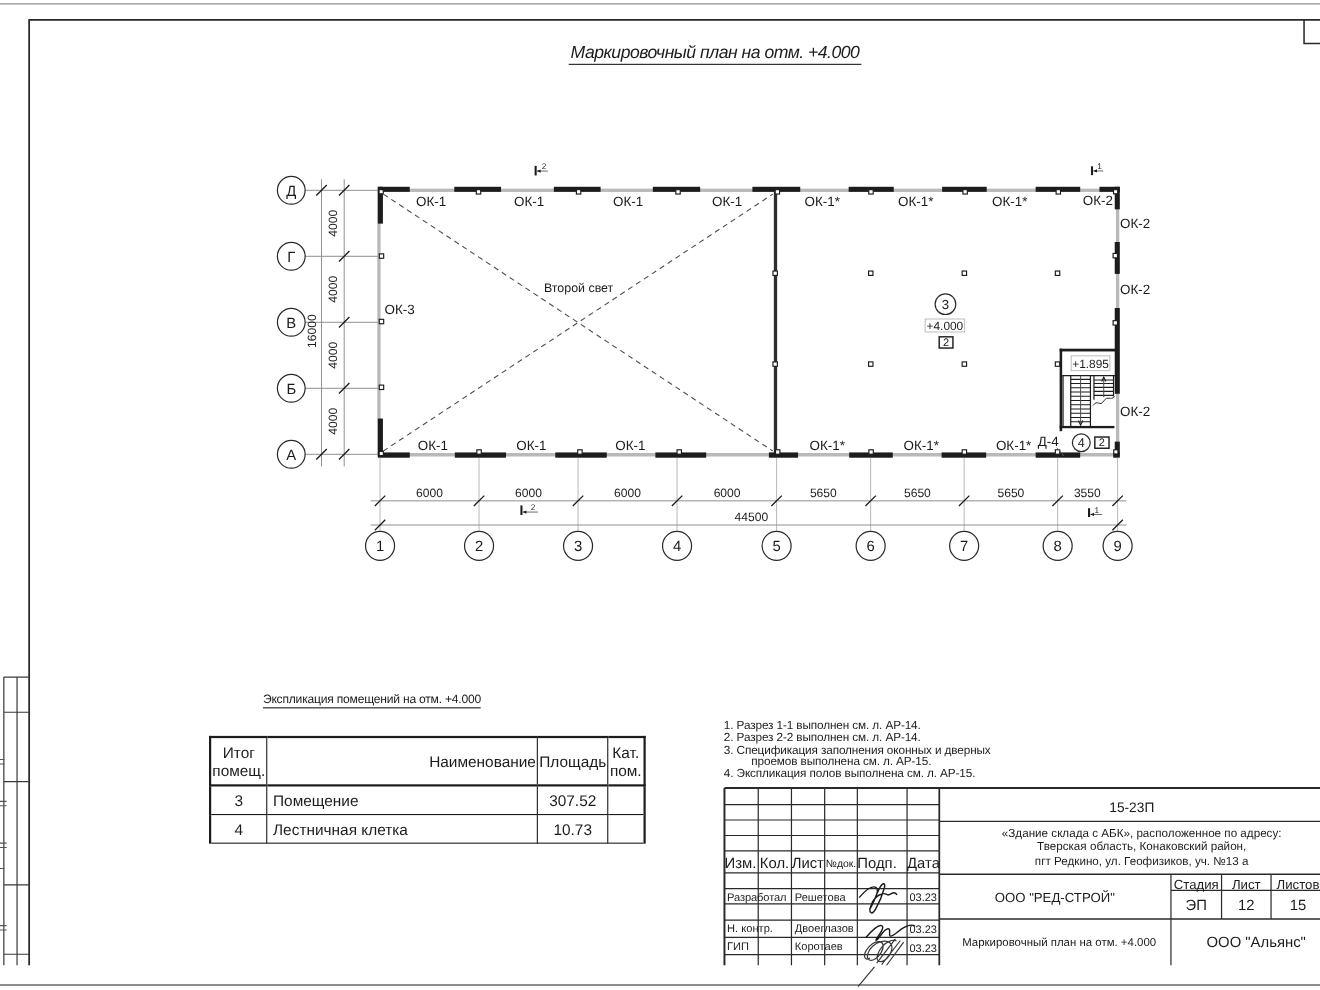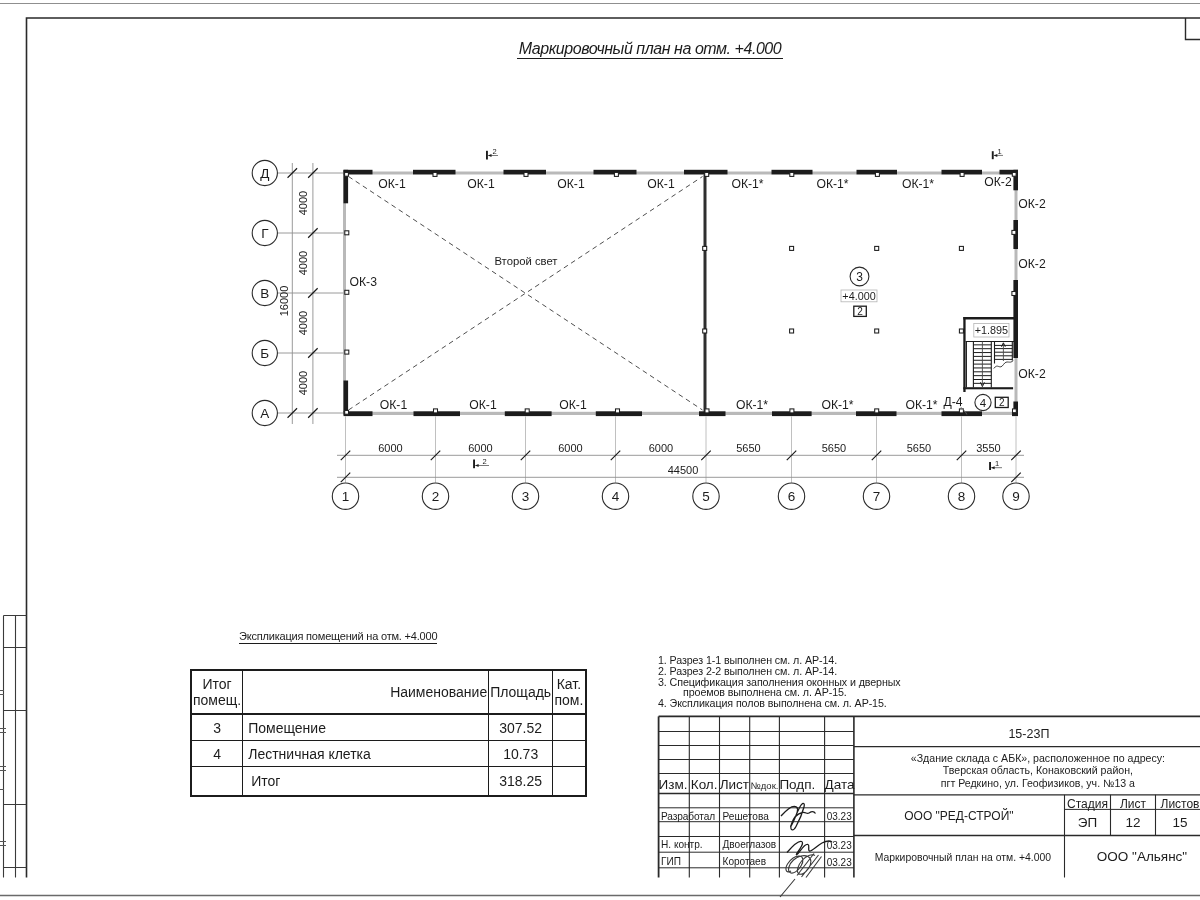--- a/index.html
+++ b/index.html
@@ -372,26 +372,20 @@
     <td style="border:1px solid #1c1c1c;padding-left:5px;">Помещение</td>
     <td style="border:1px solid #1c1c1c;text-align:center;">307.52</td>
     <td style="border:1px solid #1c1c1c;border-right:2px solid #1c1c1c;"></td>
   </tr>
   <tr style="height:26px;">
     <td style="border:1px solid #1c1c1c;border-left:2px solid #1c1c1c;text-align:center;">4</td>
     <td style="border:1px solid #1c1c1c;padding-left:5px;">Лестничная клетка</td>
     <td style="border:1px solid #1c1c1c;text-align:center;">10.73</td>
     <td style="border:1px solid #1c1c1c;border-right:2px solid #1c1c1c;"></td>
   </tr>
-  <tr style="height:29px;">
-    <td style="border:1px solid #1c1c1c;border-left:2px solid #1c1c1c;border-bottom:2px solid #1c1c1c;"></td>
-    <td style="border:1px solid #1c1c1c;border-bottom:2px solid #1c1c1c;padding-left:8px;">Итог</td>
-    <td style="border:1px solid #1c1c1c;border-bottom:2px solid #1c1c1c;text-align:center;">318.25</td>
-    <td style="border:1px solid #1c1c1c;border-right:2px solid #1c1c1c;border-bottom:2px solid #1c1c1c;"></td>
-  </tr>
 </tbody>
   </table>
 
 <div class="abs" style="left:658px;top:655px;font-size:10.7px;line-height:10.75px;letter-spacing:-0.1px;">
   1. Разрез 1-1 выполнен см. л. АР-14.<br>
   2. Разрез 2-2 выполнен см. л. АР-14.<br>
   3. Спецификация заполнения оконных и дверных<br>
   <span style="margin-left:25px;">проемов выполнена см. л. АР-15.</span><br>
   4. Экспликация полов выполнена см. л. АР-15.
 </div>

